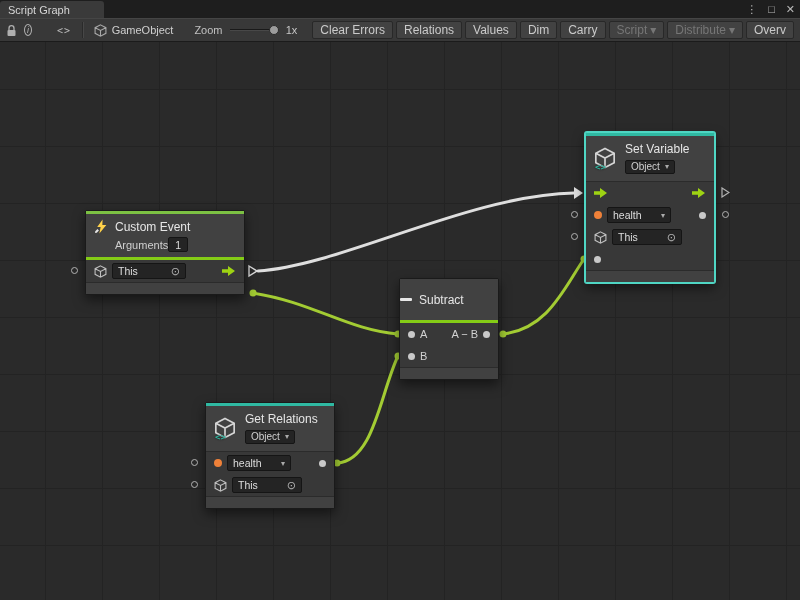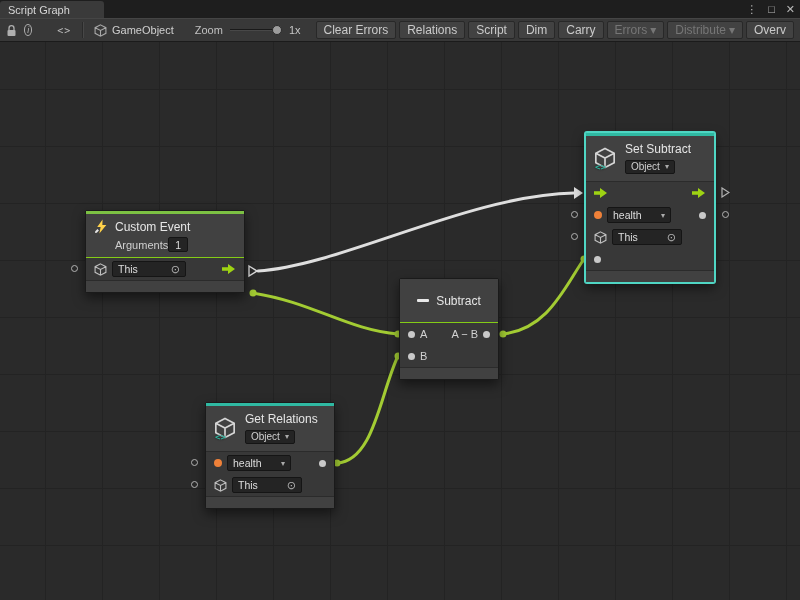--- a/index.html
+++ b/index.html
@@ -39,22 +39,22 @@
        background-size:57px 57px;background-position:-12px -10px}
   .wires{position:absolute;left:0;top:0;width:800px;height:558px}
 
   
   .node{position:absolute;background:#383838;border:1px solid #1a1a1a;border-radius:2px;
        box-shadow:0 5px 12px rgba(0,0,0,.5);color:#ddd}
   .node.selected{border-color:var(--selection);box-shadow:0 0 0 1px var(--selection),0 5px 12px rgba(0,0,0,.5)}
   .accent{height:3px}
   .accent.event{background:var(--event-accent)}
   .accent.variable{background:var(--variable-accent)}
-  .node-header{background:#414141;border-bottom:1px solid #84cc16;padding:5px 8px}
-  .node-header.center{height:44px;display:flex;align-items:center;justify-content:center;gap:7px;padding:0}
+  .node-header{background:#414141;border-bottom:3px solid #84cc16;padding:5px 8px}
+  .node-header.center{height:44px;display:flex;align-items:center;justify-content:flex-start;gap:7px;padding:0}
   .hdr-line1{display:flex;align-items:center;gap:6px;font-size:12px;color:#e6e6e6}
   .hdr-line2{display:flex;align-items:center;margin-top:3px;padding-left:21px;font-size:11px;color:#cfcfcf}
   .var-header{height:46px;display:flex;align-items:center;gap:7px;padding:0 8px;background:#414141;border-bottom:1px solid #2b2b2b}
   .var-title{font-size:12px;color:#e6e6e6;line-height:13px}
   .kind-box{display:inline-flex;align-items:center;gap:5px;background:#242424;border:1px solid #151515;border-radius:2px;
        padding:0 5px;height:14px;font-size:10px;color:#d0d0d0;margin-top:3px}
   .node-footer{height:12px;background:#414141;border-top:1px solid #2b2b2b}
   .row{height:22px;display:flex;align-items:center;gap:5px;padding:0 8px;position:relative;font-size:11px}
   .row .spacer{flex:1}
   .field{display:inline-flex;align-items:center;justify-content:space-between;gap:6px;background:#242424;
@@ -115,30 +115,30 @@
     </span>
     <span>1x</span>
     <span class="tb-buttons">
       <button class="tb-btn">
           <span>Clear Errors</span>
         </button>
       <button class="tb-btn">
           <span>Relations</span>
         </button>
       <button class="tb-btn">
+          <span>Values</span>
+        </button>
+      <button class="tb-btn">
+          <span>Dim</span>
+        </button>
+      <button class="tb-btn">
+          <span>Carry</span>
+        </button>
+      <button class="tb-btn disabled">
           <span>Script</span>
-        </button>
-      <button class="tb-btn">
-          <span>Dim</span>
-        </button>
-      <button class="tb-btn">
-          <span>Carry</span>
-        </button>
-      <button class="tb-btn disabled">
-          <span>Errors</span>
           <span class="caret">▾</span>
         </button>
       <button class="tb-btn disabled">
           <span>Distribute</span>
           <span class="caret">▾</span>
         </button>
       <button class="tb-btn">
           <span>Overv</span>
         </button>
     </span>
@@ -269,21 +269,21 @@
     <div class="node selected" style="left:585px;top:90px;width:130px">
       <div class="accent variable"></div>
       <div class="var-header">
         <span class="var-icon">
           <svg width="22" height="22" viewBox="0 0 12 12">
               <path d="M6 0.8 L11 3.4 V8.6 L6 11.2 L1 8.6 V3.4 Z M1 3.4 L6 6 L11 3.4 M6 6 V11.2" fill="none" stroke="#d6d6d6" stroke-width="0.9"></path>
             </svg>
           <span class="brackets">&lt;&gt;</span>
         </span>
         <span>
-          <div class="var-title">Set Subtract</div>
+          <div class="var-title">Set Variable</div>
           <span class="kind-box">
             <span>Object</span>
             <span class="caret">▾</span>
           </span>
         </span>
       </div>
       <div class="row">
         <span class="flow-arrow">
           <svg width="14" height="10" viewBox="0 0 14 10">
               <path d="M0 3.2 H6 V0 L13 5 L6 10 V6.8 H0 Z" style="fill:var(--flow-green)"></path>

